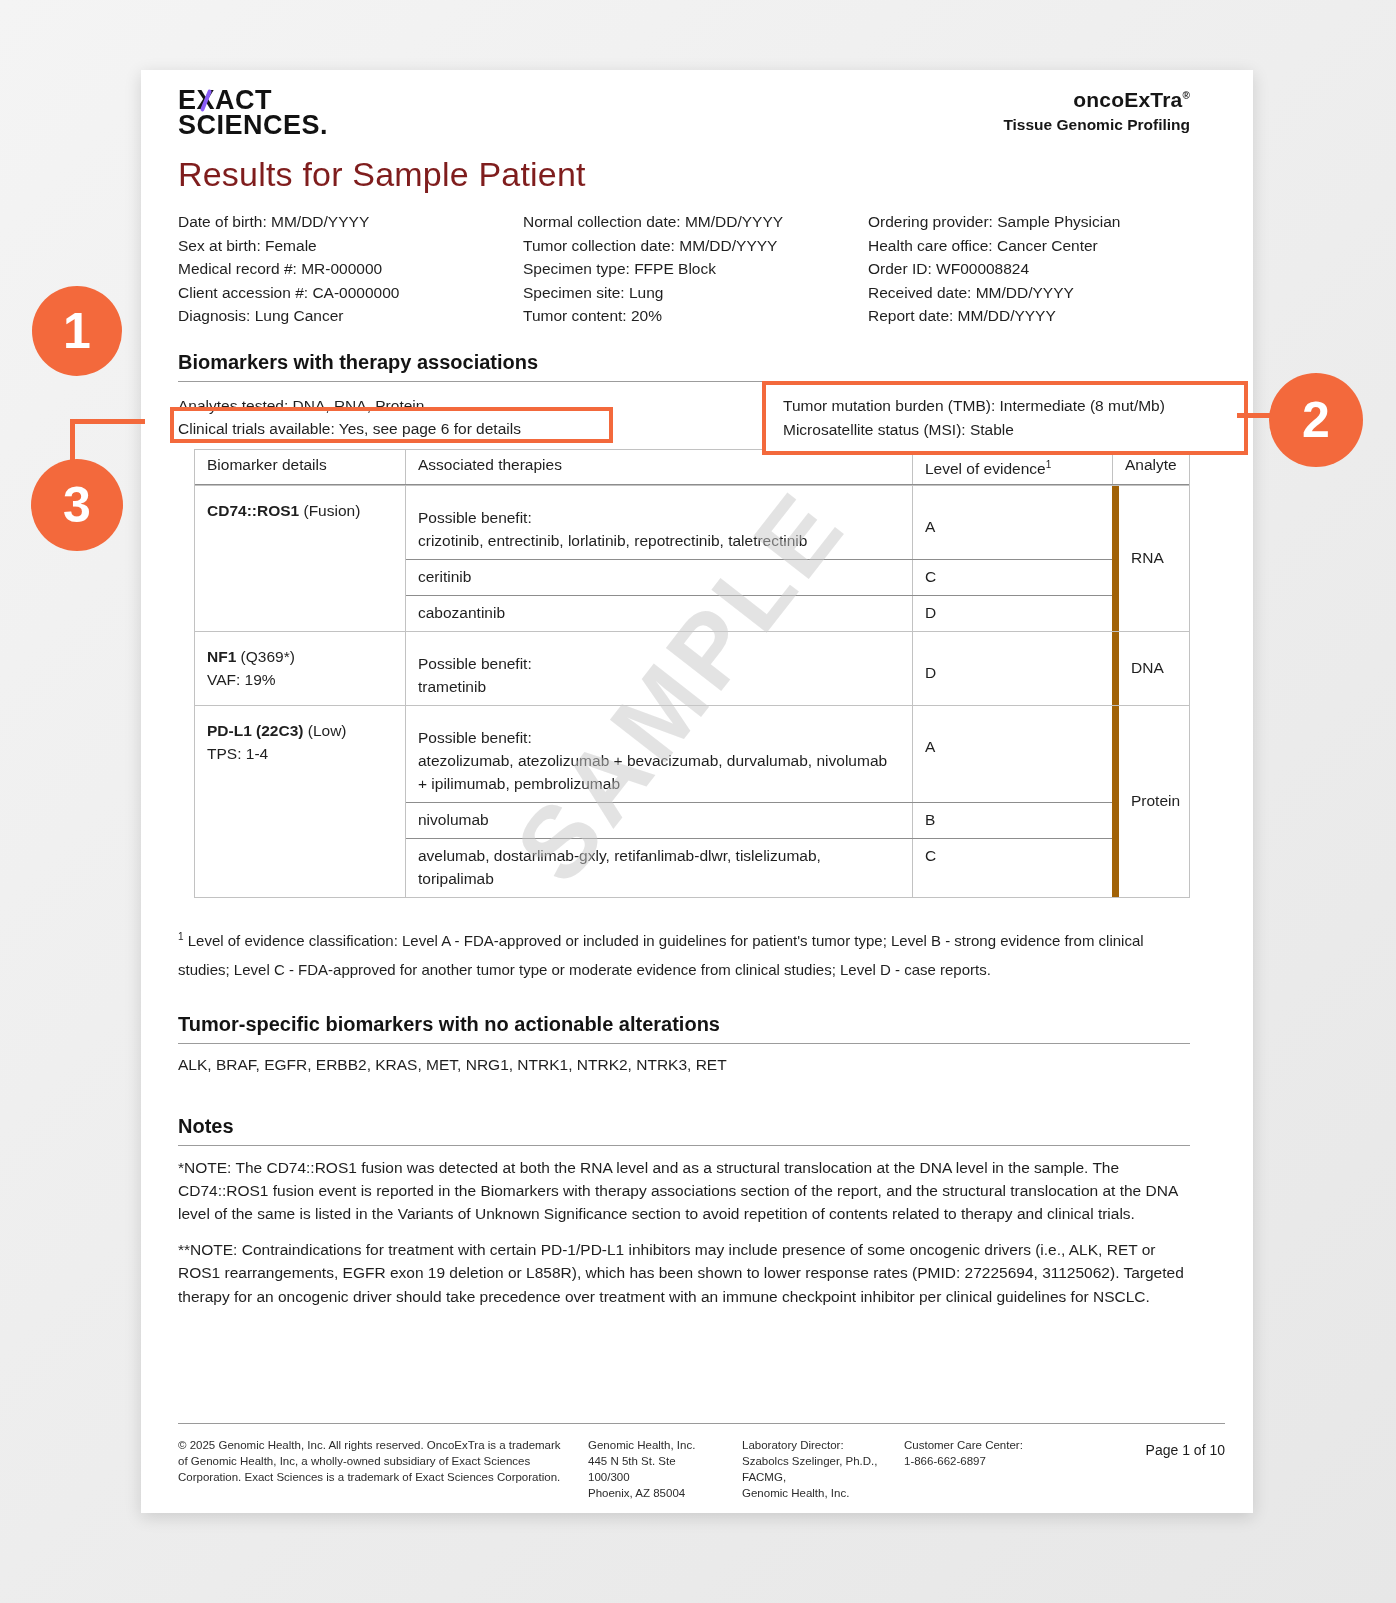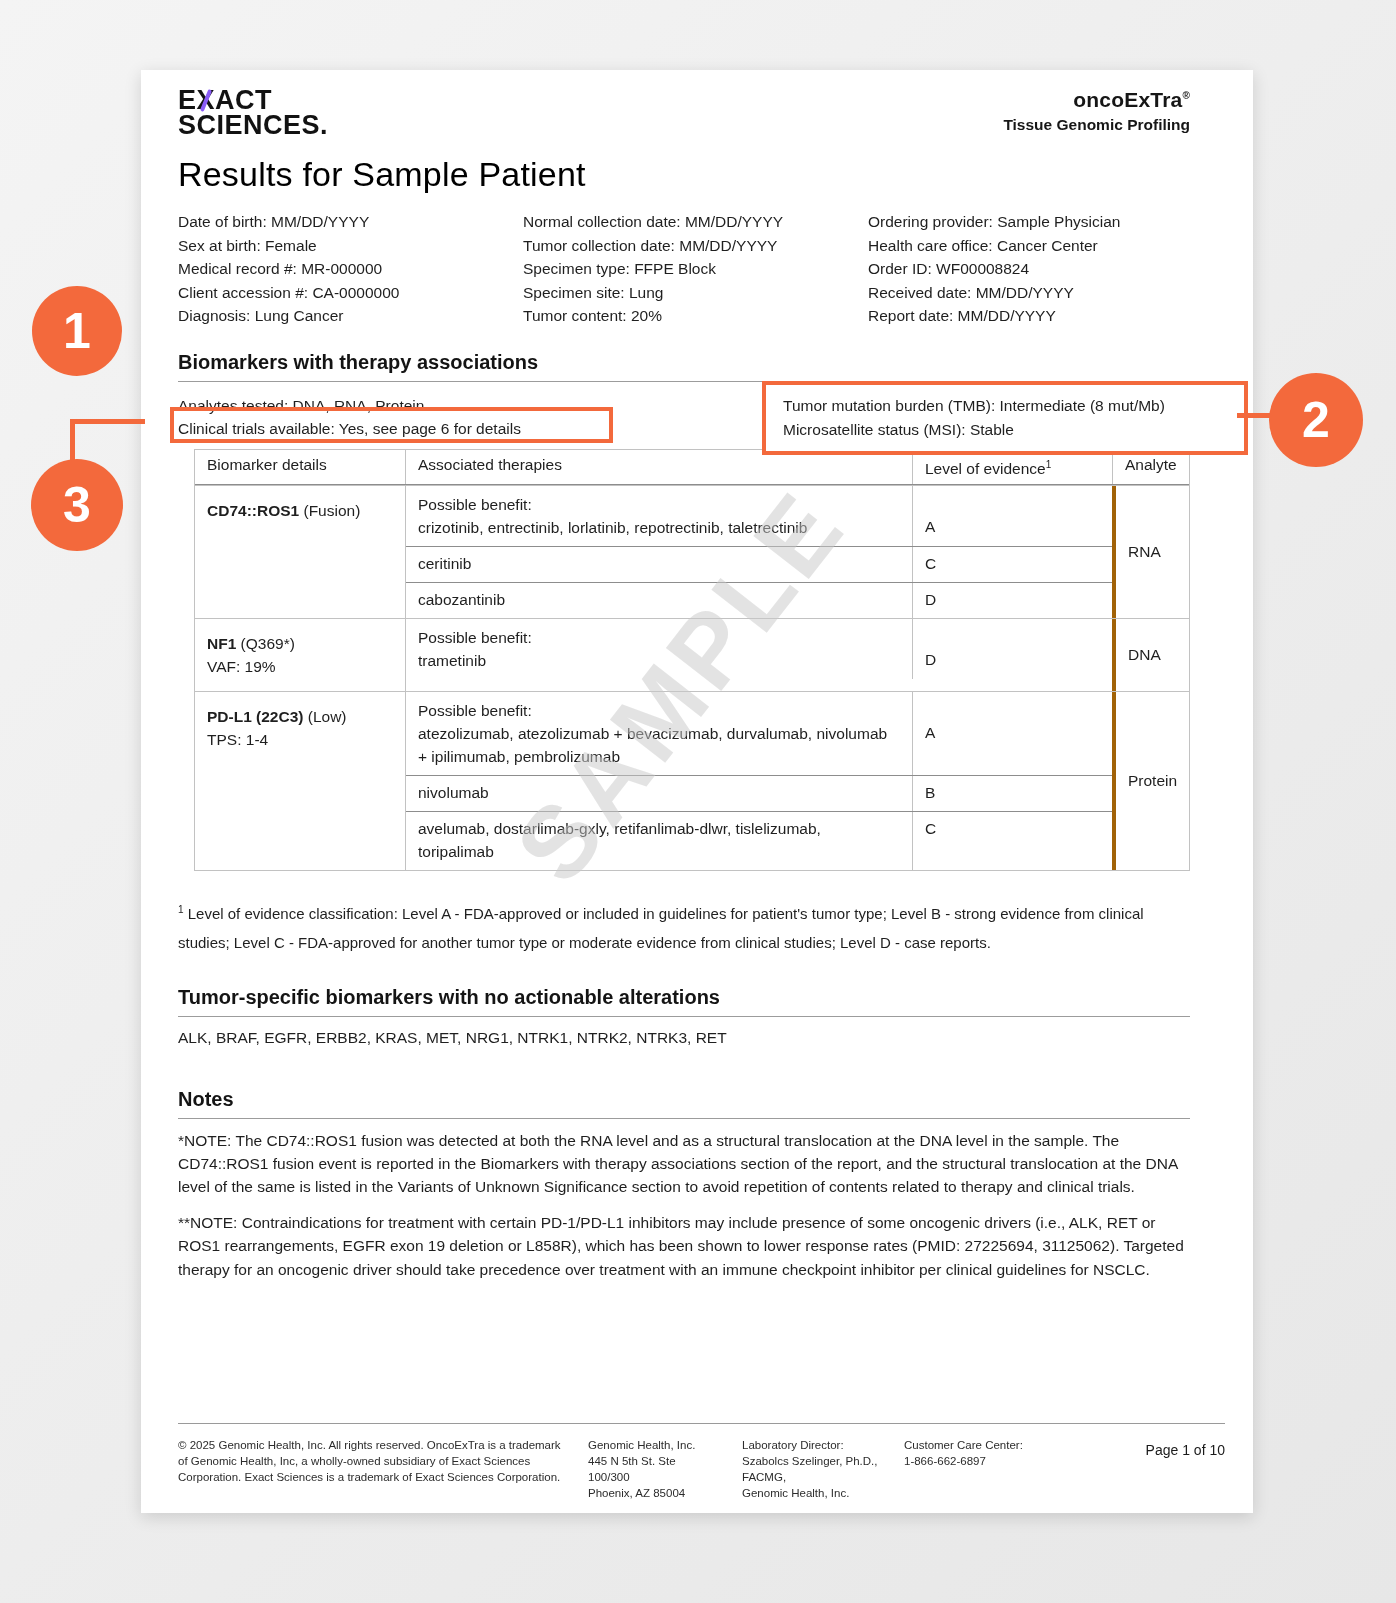--- a/index.html
+++ b/index.html
@@ -20,21 +20,21 @@
   .hdr { display:flex; justify-content:space-between; align-items:flex-start; }
   .logo { font-weight:800; font-size:27px; line-height:25px; letter-spacing:.5px; color:#121212; }
   .logo-x { position:relative; display:inline-block; }
   .logo-x i { position:absolute; left:7px; top:1px; width:4px; height:23px;
     background:var(--purple); border-radius:2px; transform:rotate(22deg); }
   .product { text-align:right; color:#161616; }
   .product-name { font-size:21px; font-weight:700; letter-spacing:.2px; }
   .product-name sup { font-size:10px; }
   .product-sub { font-size:15.5px; margin-top:4px; font-weight:700; }
 
-  .title { margin-top:16px; font-size:34px; font-weight:500; letter-spacing:.2px; color:#000000; line-height:40px; }
+  .title { margin-top:16px; font-size:34px; font-weight:500; letter-spacing:.2px; color:#7f1d1d; line-height:40px; }
 
   
   .patient { display:flex; margin-top:16px; font-size:15.5px; line-height:23.5px; color:#1f1f1f; }
   .pi-c1 { width:345px; } .pi-c2 { width:345px; } .pi-c3 { flex:1; }
 
   
   .section-head { margin-top:22px; font-size:20px; font-weight:600; color:#141414;
     line-height:24px; padding-bottom:7px; border-bottom:1px solid #9c9c9c; }
   .meta-row { position:relative; margin-top:12px; font-size:15.5px; line-height:23.5px; }
   .ct-box { position:absolute; left:-8px; top:13px; width:443px; height:36px;
@@ -55,26 +55,26 @@
   .thead { border-bottom:1px solid #8d8d8d; }
   .thead .hc { padding:4px 12px; line-height:22px; }
   .hc1 { width:211px; border-right:1px solid #c2c2c2; }
   .hc2 { flex:1; }
   .hc3 { width:200px; border-left:1px solid #c2c2c2; }
   .hc4 { width:77px; border-left:1px solid #c2c2c2; }
   .hc3 sup, .fnote sup { font-size:10px; }
   .c1 { width:211px; border-right:1px solid #c2c2c2; padding:13px 12px; line-height:23px; }
   .c1 b { font-weight:700; }
   .c23 { flex:1; display:flex; flex-direction:column; }
-  .c4 { width:77px; border-left:4px solid #a16207; display:flex; align-items:center; padding-left:12px; }
+  .c4 { width:77px; border-left:7px solid #a16207; display:flex; align-items:center; padding-left:12px; }
   .subrow { display:flex; }
   .subrow + .subrow { border-top:1px solid #8d8d8d; }
   .drugs { flex:1; padding:5px 12px 7px; line-height:23px; }
   .level { width:200px; border-left:1px solid #c2c2c2; padding:5px 12px 7px; line-height:23px; }
-  .subrow-first .drugs { padding-top:7px; }
+  .subrow-first .drugs { padding-top:20px; }
   .subrow-first .level { padding-top:29px; }
 
   .fnote { margin-top:24px; font-size:15px; line-height:29px; color:#1f1f1f; }
 
   .genes { margin-top:12px; font-size:15.5px; }
   .ts-head { margin-top:28px; }
   .notes-head { margin-top:40px; }
   .note-p { margin-top:10px; font-size:15.5px; line-height:23.2px; }
   .note-p + .note-p { margin-top:13px; }
 

